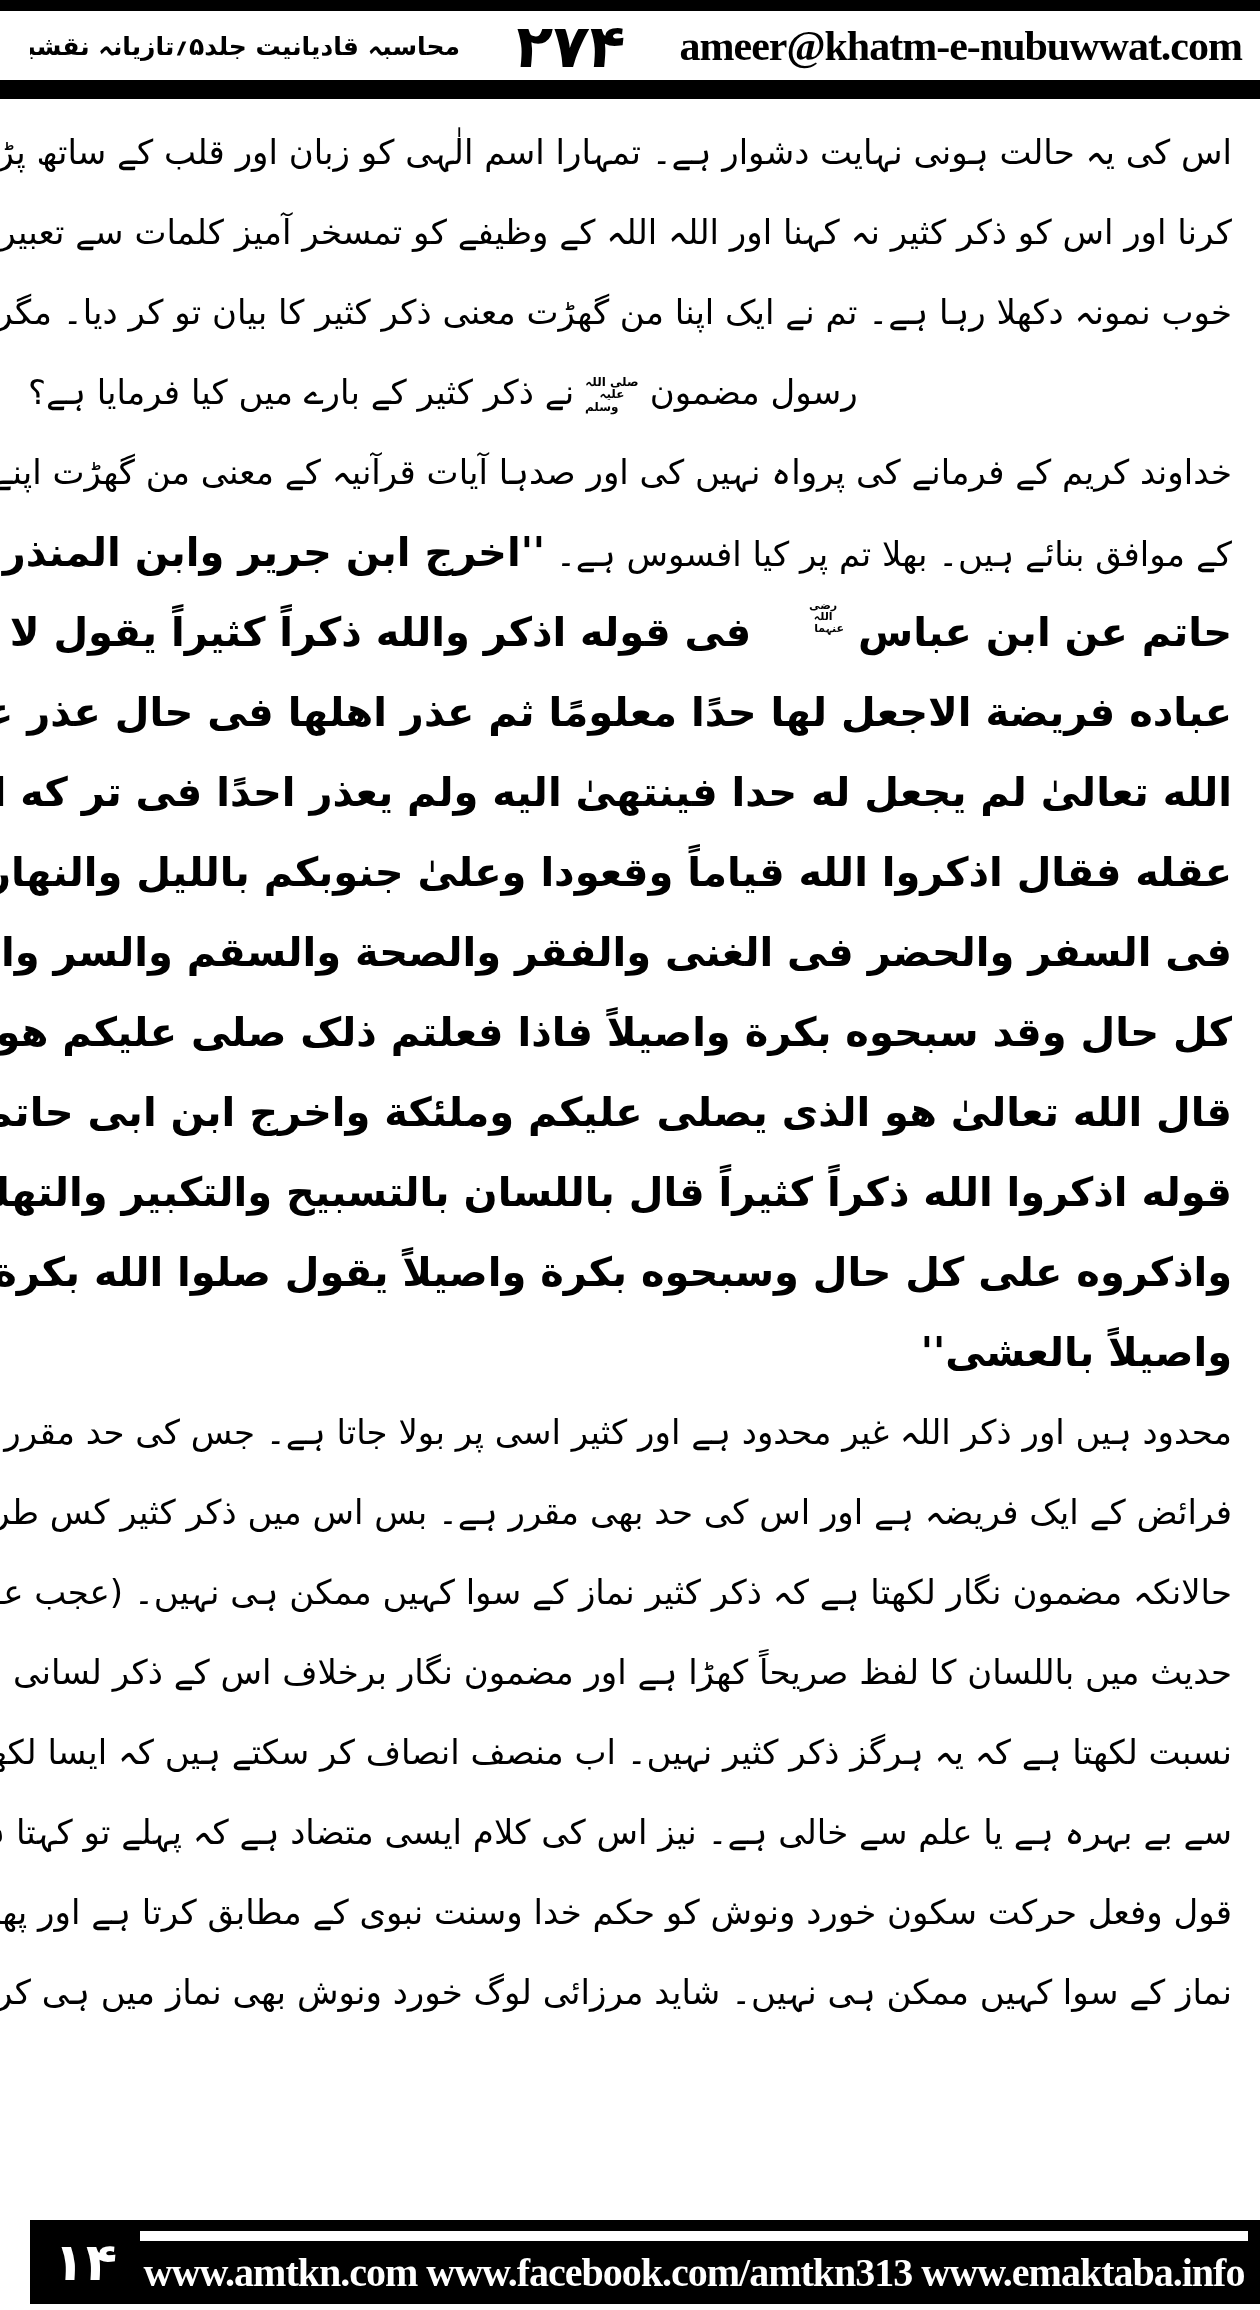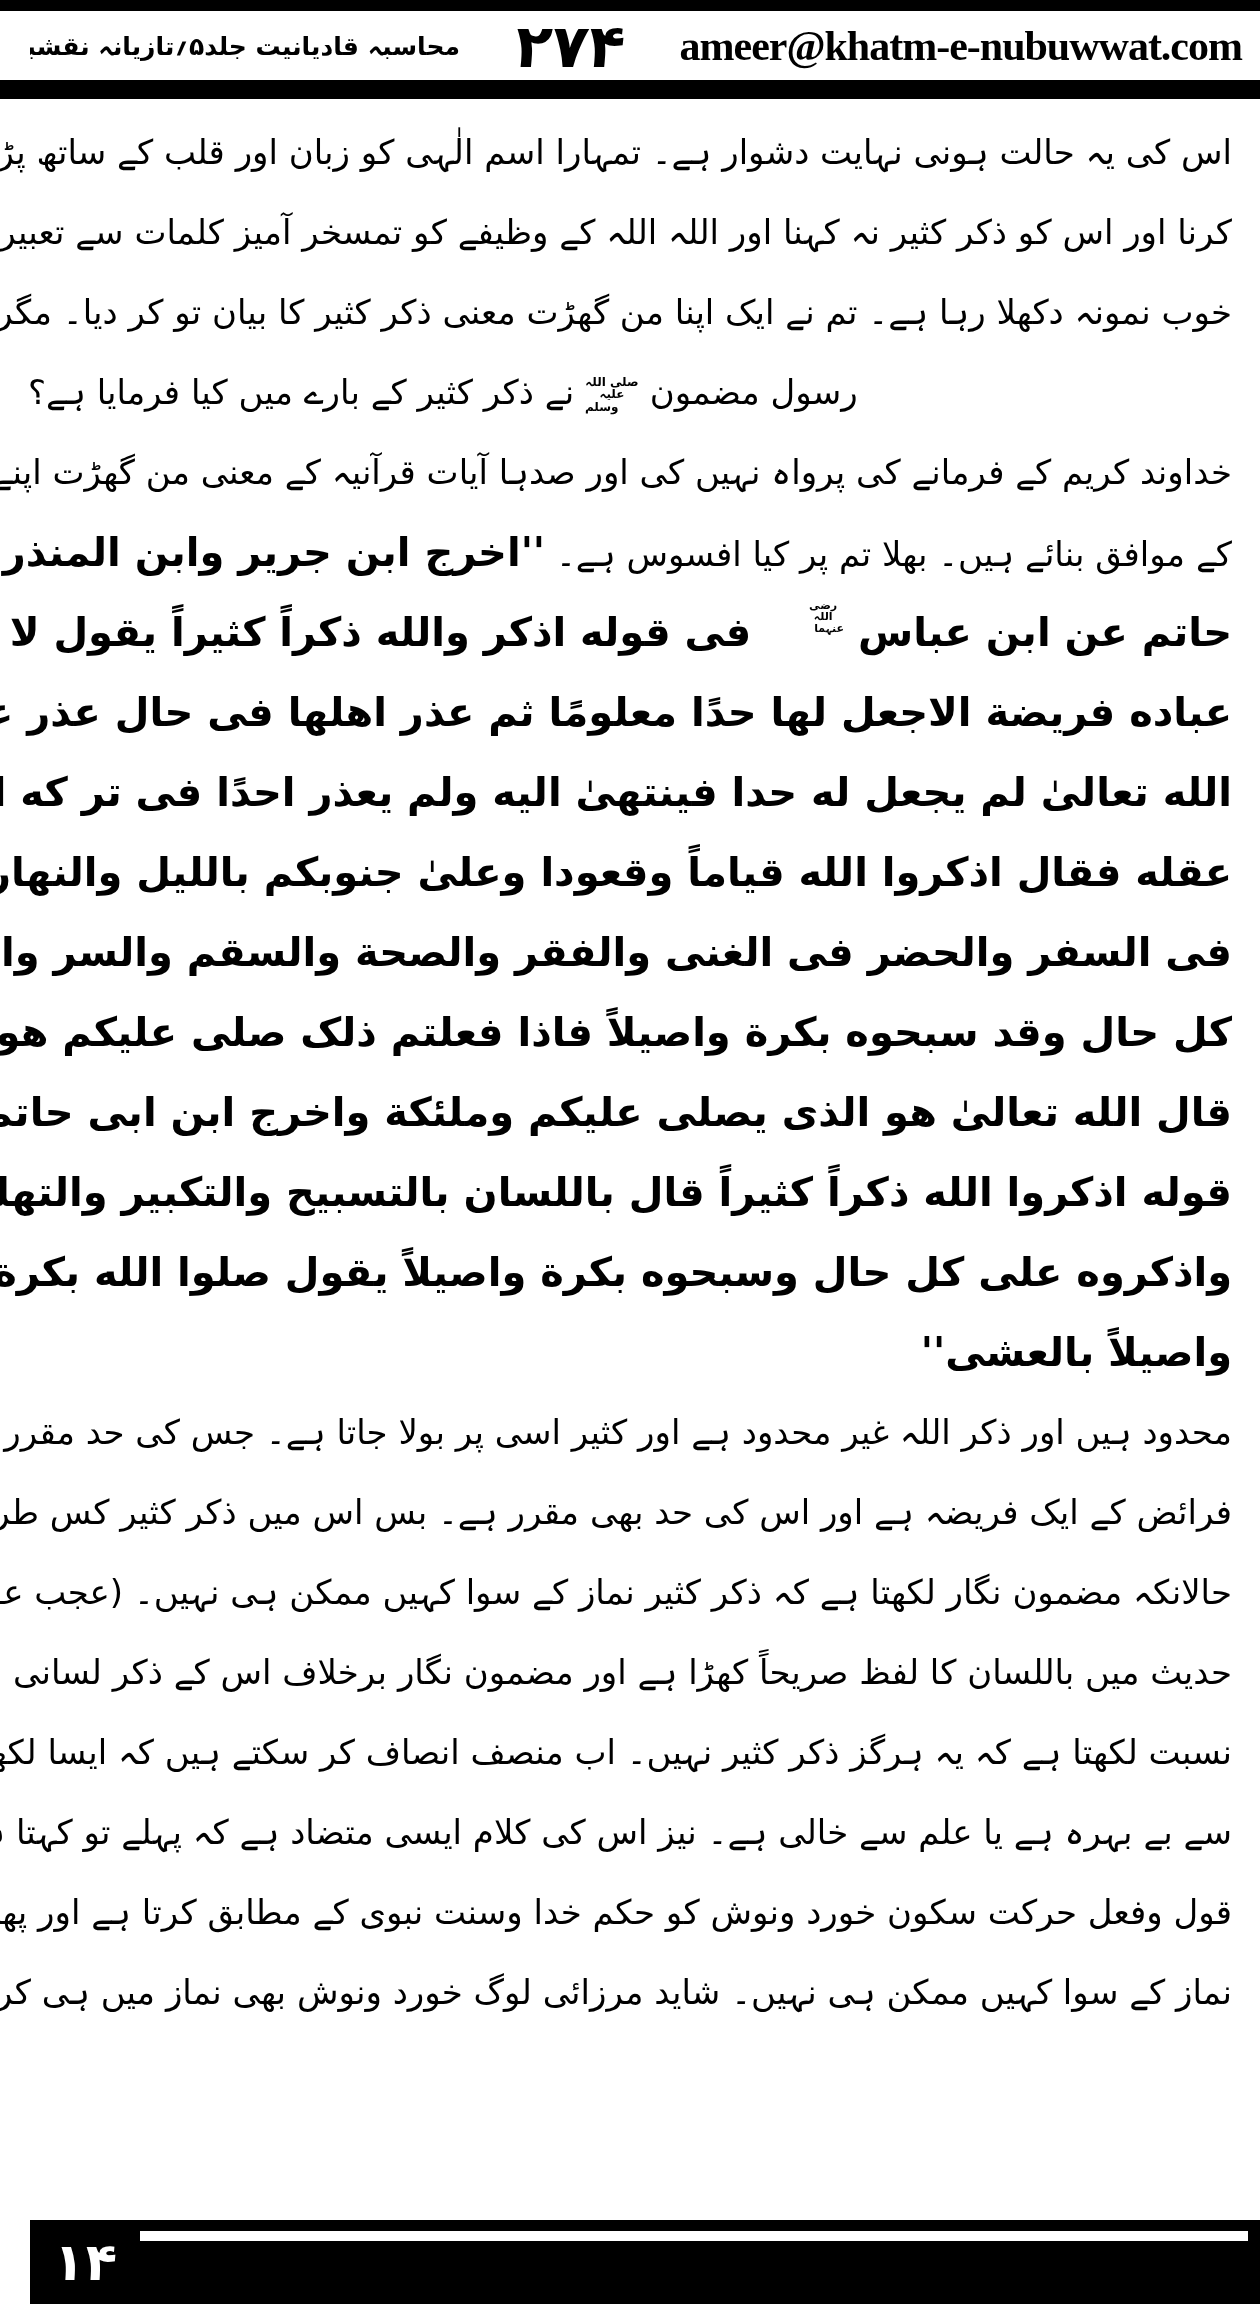--- a/index.html
+++ b/index.html
@@ -120,16 +120,17 @@
     <div class="line">نسبت لکھتا ہے کہ یہ ہرگز ذکر کثیر نہیں۔ اب منصف انصاف کر سکتے ہیں کہ ایسا لکھنے والا یا ایمان</div>
     <div class="line">سے بے بہرہ ہے یا علم سے خالی ہے۔ نیز اس کی کلام ایسی متضاد ہے کہ پہلے تو کہتا ہے کہ ذکر کثیر</div>
     <div class="line">قول وفعل حرکت سکون خورد ونوش کو حکم خدا وسنت نبوی کے مطابق کرتا ہے اور پھر کہتا ہے کہ ذکر کثیر</div>
     <div class="line">نماز کے سوا کہیں ممکن ہی نہیں۔ شاید مرزائی لوگ خورد ونوش بھی نماز میں ہی کرتے ہوں گے۔</div>
   </div>
 
   <div class="footer">
     <div class="footer-pageno">۱۴</div>
     <div class="footer-main">
       <div class="footer-rule"></div>
+      <div class="footer-links">www.amtkn.com www.facebook.com/amtkn313 www.emaktaba.info</div>
     </div>
   </div>
 
 </div>
 
 </body></html>

